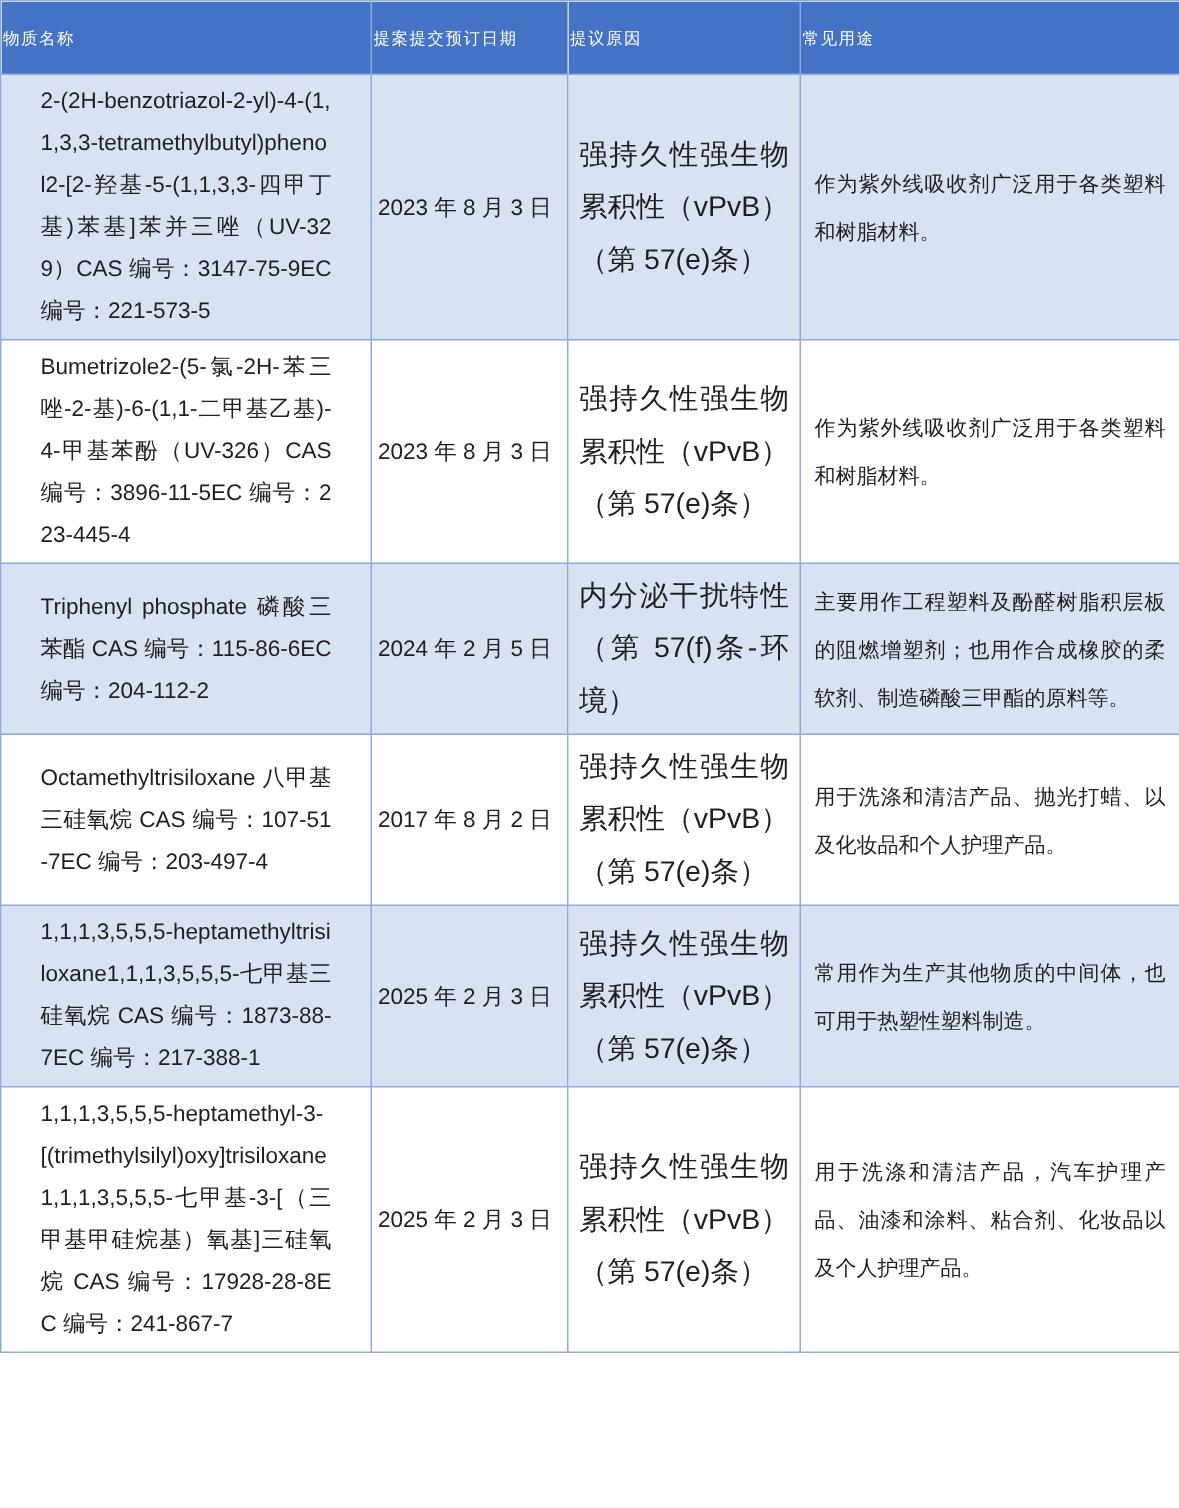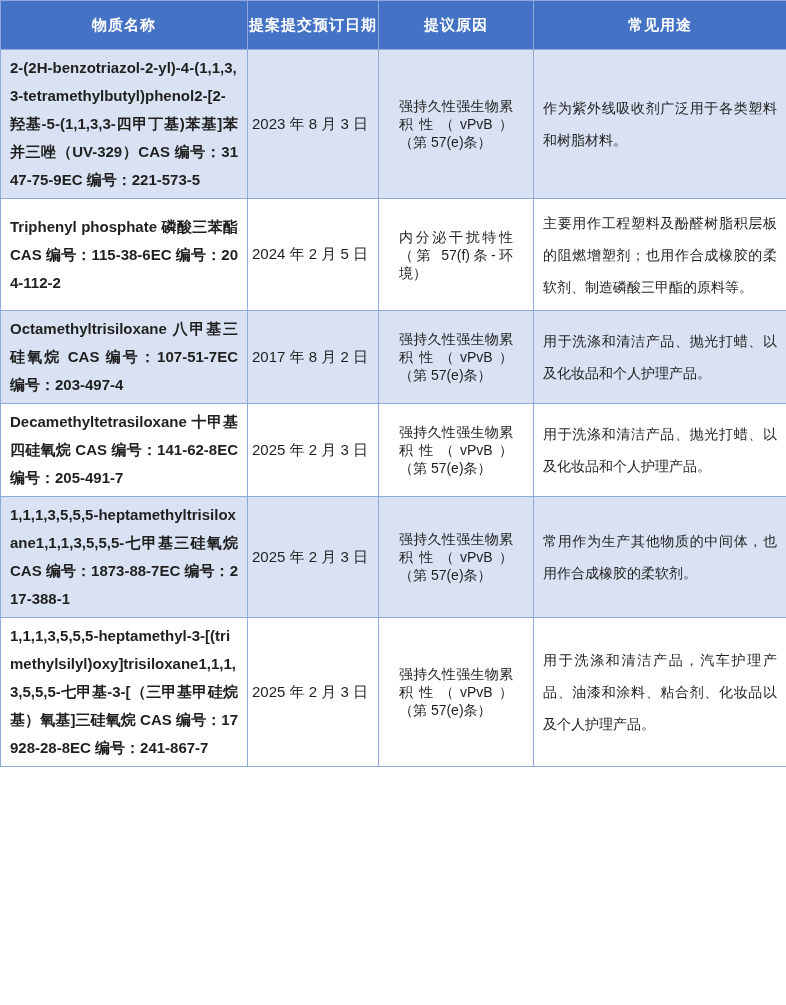--- a/index.html
+++ b/index.html
@@ -26,46 +26,46 @@
   table.svhc th,
   table.svhc td {
     border: 1px solid var(--border);
     vertical-align: middle;
     overflow: hidden;
   }
   thead th {
     background: var(--header-bg);
     color: var(--header-text);
     height: 46px;
-    font-size: 15px;
-    font-weight: bold;
-    text-align: center;
+    font-size: 11px;
+    font-weight: normal;
+    text-align: left;
     letter-spacing: 1px;
   }
   tbody tr:nth-child(odd) td { background: var(--band-bg); }
   tbody tr:nth-child(even) td { background: var(--plain-bg); }
 
   td.col0 {
-    font-weight: bold;
+    font-weight: normal;
     font-size: 15px;
     line-height: 28px;
     text-align: justify;
     word-break: break-all;
-    padding: 4px 9px;
+    padding: 4px 26px;
   }
   td.col1 {
     font-size: 15px;
     text-align: left;
     padding: 2px 4px;
   }
   td.col2 {
-    font-size: 14px;
-    line-height: 18px;
+    font-size: 19px;
+    line-height: 35px;
     text-align: justify;
-    padding: 4px 20px;
+    padding: 4px 7px;
   }
   td.col3 {
     font-size: 14px;
     line-height: 32px;
     text-align: justify;
     padding: 4px 9px;
   }
 
   tbody tr:nth-child(1) { height: 146px; }
   tbody tr:nth-child(2) { height: 112px; }
@@ -96,42 +96,42 @@
     </tr>
   </thead>
   <tbody id="tbody">
       <tr>
         <td class="col0">2-(2H-benzotriazol-2-yl)-4-(1,1,3,3-tetramethylbutyl)phenol2-[2-羟基-5-(1,1,3,3-四甲丁基)苯基]苯并三唑（UV-329）CAS 编号：3147-75-9EC 编号：221-573-5</td>
         <td class="col1">2023 年 8 月 3 日</td>
         <td class="col2">强持久性强生物累积性（vPvB） （第 57(e)条）</td>
         <td class="col3">作为紫外线吸收剂广泛用于各类塑料和树脂材料。</td>
       </tr>
       <tr>
-        <td class="col0">Triphenyl phosphate 磷酸三苯酯 CAS 编号：115-38-6EC 编号：204-112-2</td>
+        <td class="col0">Bumetrizole2-(5-氯-2H-苯三唑-2-基)-6-(1,1-二甲基乙基)-4-甲基苯酚（UV-326）CAS 编号：3896-11-5EC 编号：223-445-4</td>
+        <td class="col1">2023 年 8 月 3 日</td>
+        <td class="col2">强持久性强生物累积性（vPvB） （第 57(e)条）</td>
+        <td class="col3">作为紫外线吸收剂广泛用于各类塑料和树脂材料。</td>
+      </tr>
+      <tr>
+        <td class="col0">Triphenyl phosphate 磷酸三苯酯 CAS 编号：115-86-6EC 编号：204-112-2</td>
         <td class="col1">2024 年 2 月 5 日</td>
         <td class="col2">内分泌干扰特性（第 57(f)条-环境）</td>
         <td class="col3">主要用作工程塑料及酚醛树脂积层板的阻燃增塑剂；也用作合成橡胶的柔软剂、制造磷酸三甲酯的原料等。</td>
       </tr>
       <tr>
         <td class="col0">Octamethyltrisiloxane 八甲基三硅氧烷 CAS 编号：107-51-7EC 编号：203-497-4</td>
         <td class="col1">2017 年 8 月 2 日</td>
         <td class="col2">强持久性强生物累积性（vPvB） （第 57(e)条）</td>
         <td class="col3">用于洗涤和清洁产品、抛光打蜡、以及化妆品和个人护理产品。</td>
       </tr>
       <tr>
-        <td class="col0">Decamethyltetrasiloxane 十甲基四硅氧烷 CAS 编号：141-62-8EC 编号：205-491-7</td>
-        <td class="col1">2025 年 2 月 3 日</td>
-        <td class="col2">强持久性强生物累积性（vPvB） （第 57(e)条）</td>
-        <td class="col3">用于洗涤和清洁产品、抛光打蜡、以及化妆品和个人护理产品。</td>
-      </tr>
-      <tr>
         <td class="col0">1,1,1,3,5,5,5-heptamethyltrisiloxane1,1,1,3,5,5,5-七甲基三硅氧烷 CAS 编号：1873-88-7EC 编号：217-388-1</td>
         <td class="col1">2025 年 2 月 3 日</td>
         <td class="col2">强持久性强生物累积性（vPvB） （第 57(e)条）</td>
-        <td class="col3">常用作为生产其他物质的中间体，也用作合成橡胶的柔软剂。</td>
+        <td class="col3">常用作为生产其他物质的中间体，也可用于热塑性塑料制造。</td>
       </tr>
       <tr>
         <td class="col0">1,1,1,3,5,5,5-heptamethyl-3-[(trimethylsilyl)oxy]trisiloxane1,1,1,3,5,5,5-七甲基-3-[（三甲基甲硅烷基）氧基]三硅氧烷 CAS 编号：17928-28-8EC 编号：241-867-7</td>
         <td class="col1">2025 年 2 月 3 日</td>
         <td class="col2">强持久性强生物累积性（vPvB） （第 57(e)条）</td>
         <td class="col3">用于洗涤和清洁产品，汽车护理产品、油漆和涂料、粘合剂、化妆品以及个人护理产品。</td>
       </tr>
     </tbody>
 
 </table>

